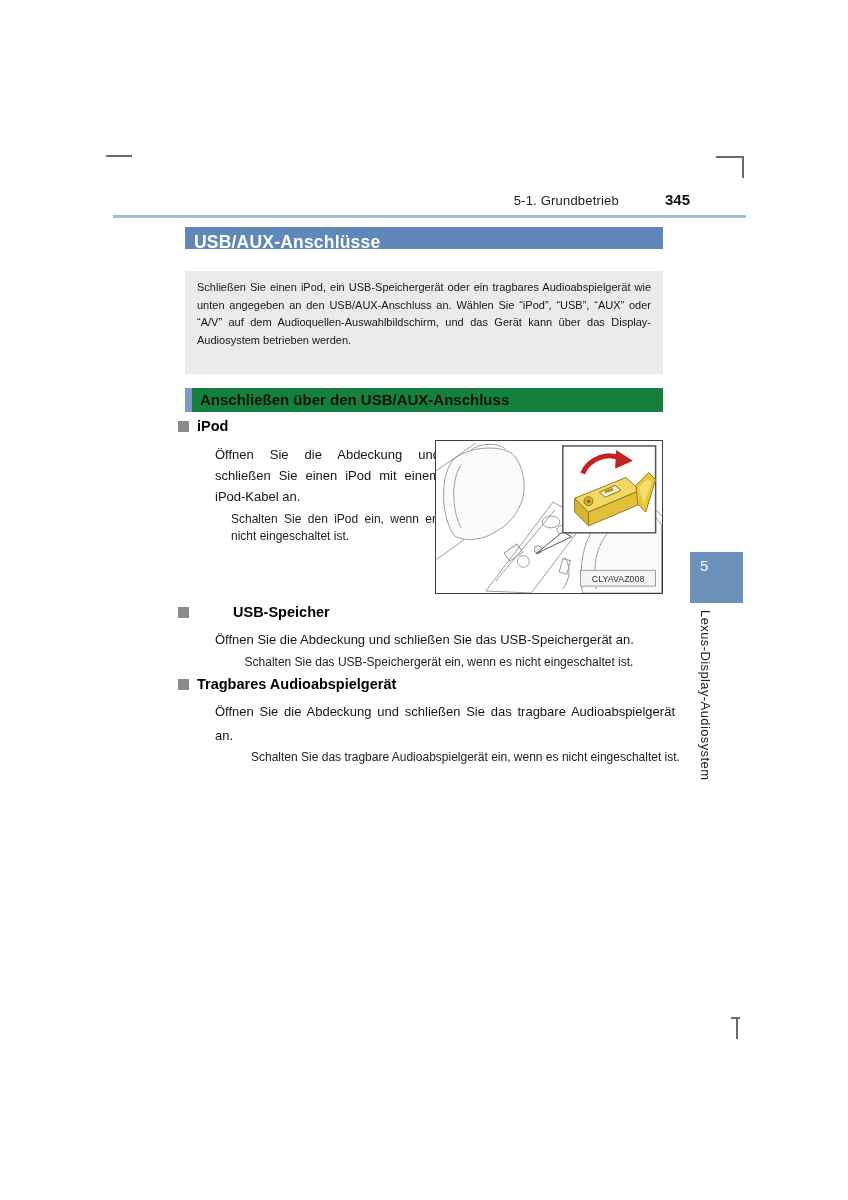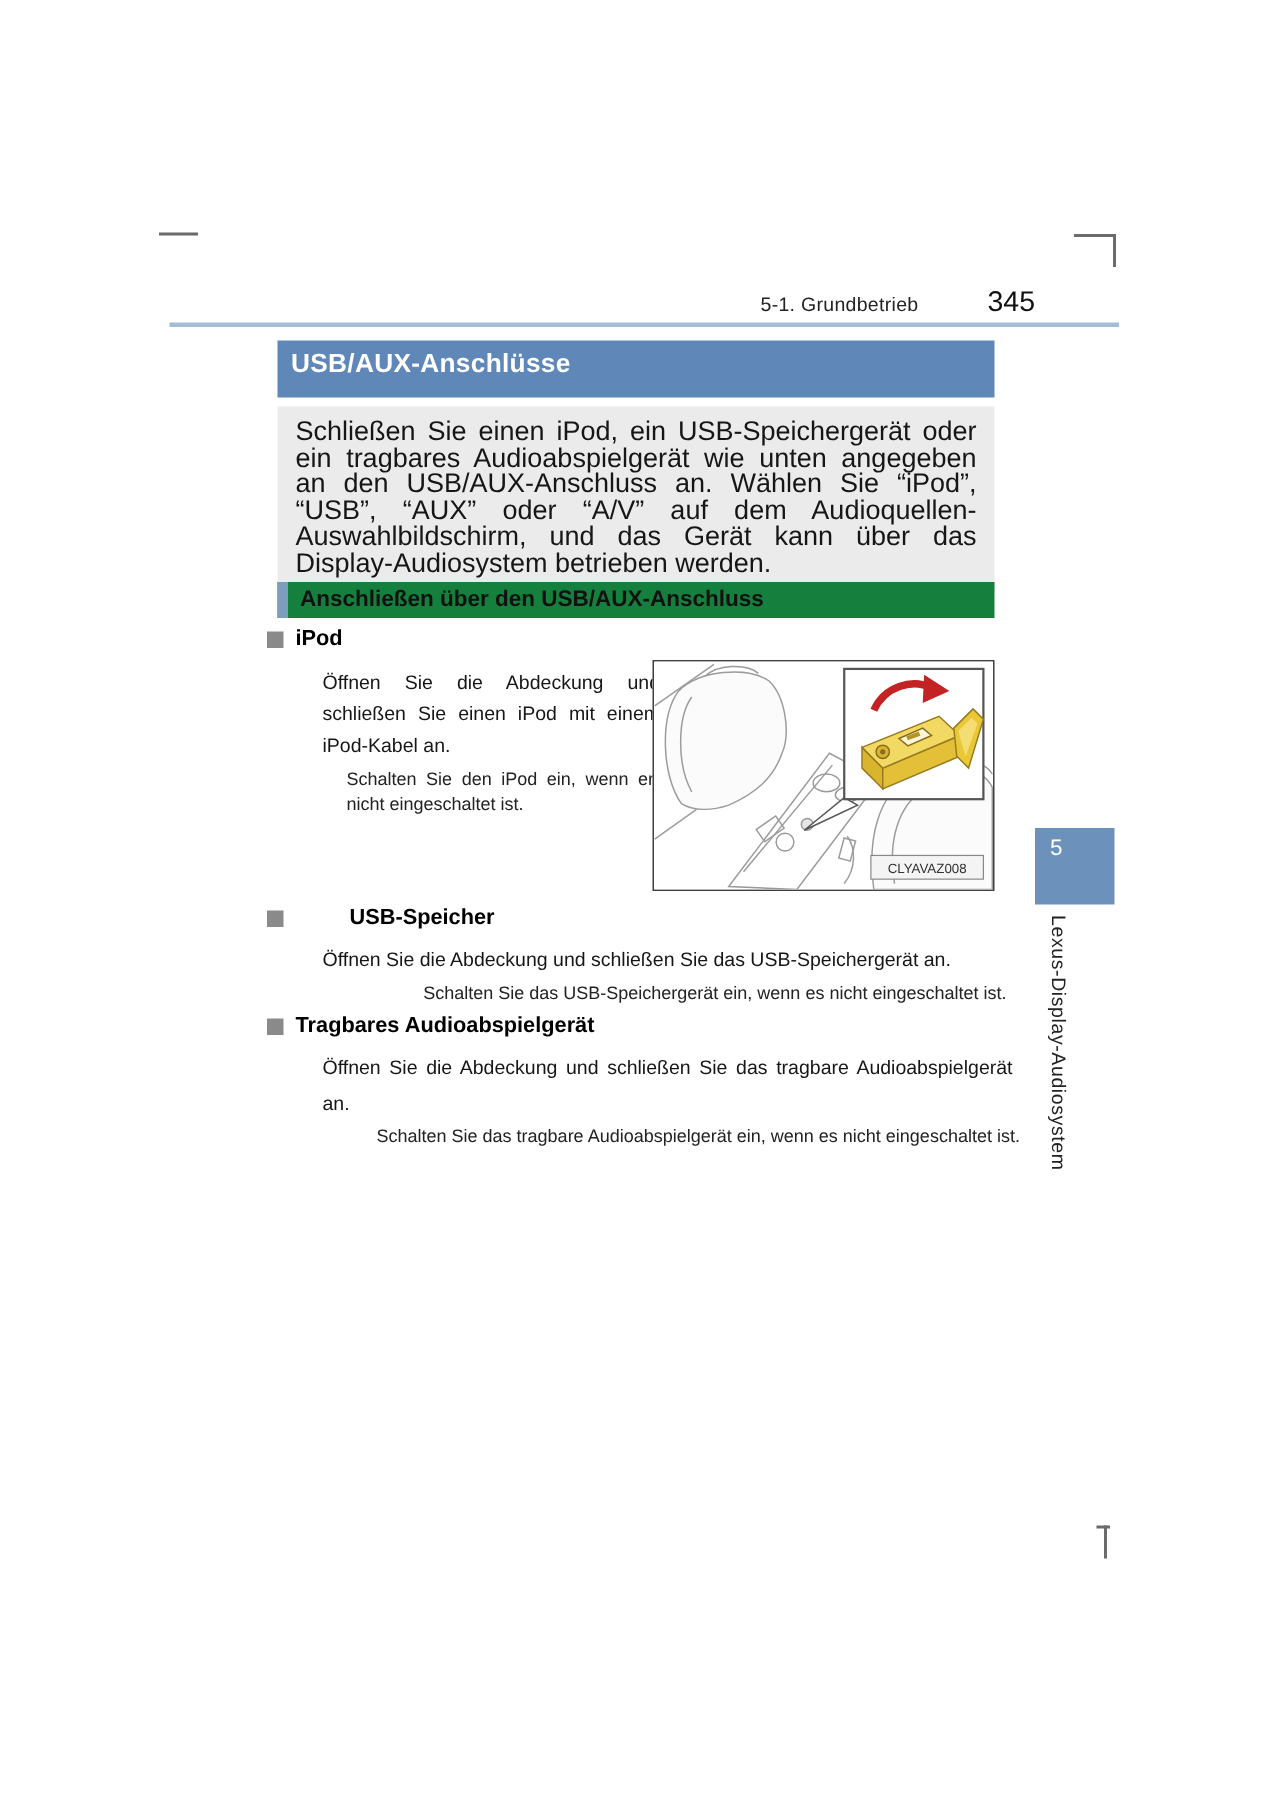--- a/index.html
+++ b/index.html
@@ -7,31 +7,31 @@
   body { font-family:"Liberation Sans", sans-serif; color:#1a1a1a; }
   .page { position:relative; width:848px; height:1200px; background:#ffffff; overflow:hidden; }
 
   
   .crop { position:absolute; background:#6b6b6b; }
 
   
   .header-meta { position:absolute; top:191px; left:300px; width:390px;
     display:flex; justify-content:flex-end; align-items:baseline; gap:46px; }
   .header-section { font-size:13px; color:#222; letter-spacing:0.2px; }
-  .header-pageno { font-size:19px; font-weight:normal; color:#111; }
+  .header-pageno { font-size:15px; font-weight:bold; color:#111; }
   .header-rule { position:absolute; left:113px; top:215px; width:633px; height:3px; background:#a3bdd7; }
 
   
-  .title-bar { position:absolute; left:185px; top:227px; width:478px; height:38px;
+  .title-bar { position:absolute; left:185px; top:227px; width:478px; height:22px;
     background:#5f88b8; color:#ffffff; font-size:17.5px; font-weight:bold;
     line-height:30px; padding-left:9px; letter-spacing:0.2px; }
 
   
   .intro-box { position:absolute; left:185px; top:271px; width:478px; min-height:103px;
-    background:#ebebeb; padding:8px 12px; font-size:18px; line-height:17.5px;
+    background:#ebebeb; padding:8px 12px; font-size:11px; line-height:17.5px;
     text-align:justify; color:#161616; }
 
   
   .section-header { position:absolute; left:185px; top:388px; width:478px; height:24px;
     background:#15803d; border-left:7px solid #7d9dbf; line-height:24px;
     padding-left:8px; font-size:15px; font-weight:600; color:#111; }
 
   
   .sq-heading { position:absolute; left:178px; font-size:14.5px; font-weight:bold; color:#000000;
     display:flex; align-items:center; }
@@ -140,21 +140,21 @@
         <text x="184" y="143" text-anchor="middle" font-family="Liberation Sans, sans-serif" font-size="9" fill="#333333">CLYAVAZ008</text>
       </g>
     </svg>
   </div>
 
   <div class="sq-heading" style="top:604px;gap:36px;">
     <span class="sq-bullet"></span>
     <span>USB-Speicher</span>
   </div>
   <div class="body-text" style="left:215px; top:629px; width:455px; text-align:left;">Öffnen Sie die Abdeckung und schließen Sie das USB-Speichergerät an.</div>
-  <div class="note-text" style="left:231px; top:654px; width:440px; text-align:right;">Schalten Sie das USB-Speichergerät ein, wenn es nicht eingeschaltet ist.</div>
+  <div class="note-text" style="left:219px; top:654px; width:440px; text-align:center;">Schalten Sie das USB-Speichergerät ein, wenn es nicht eingeschaltet ist.</div>
 
   <div class="sq-heading" style="top:676px;">
     <span class="sq-bullet"></span>
     <span>Tragbares Audioabspielgerät</span>
   </div>
   <div class="body-text" style="left:215px; top:700px; width:460px; line-height:24px;">Öffnen Sie die Abdeckung und schließen Sie das tragbare Audioabspielgerät an.</div>
   <div class="note-text" style="left:231px; top:749px; width:450px; text-align:left;margin-left:20px;">Schalten Sie das tragbare Audioabspielgerät ein, wenn es nicht eingeschaltet ist.</div>
 
   <div class="side-tab">
     <span>5</span>

